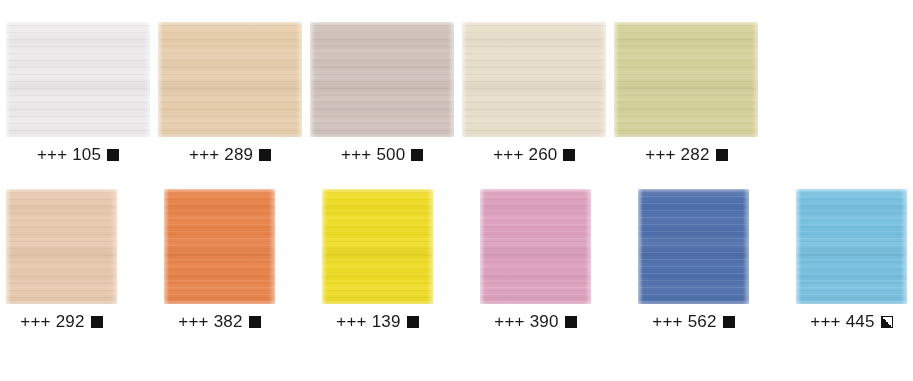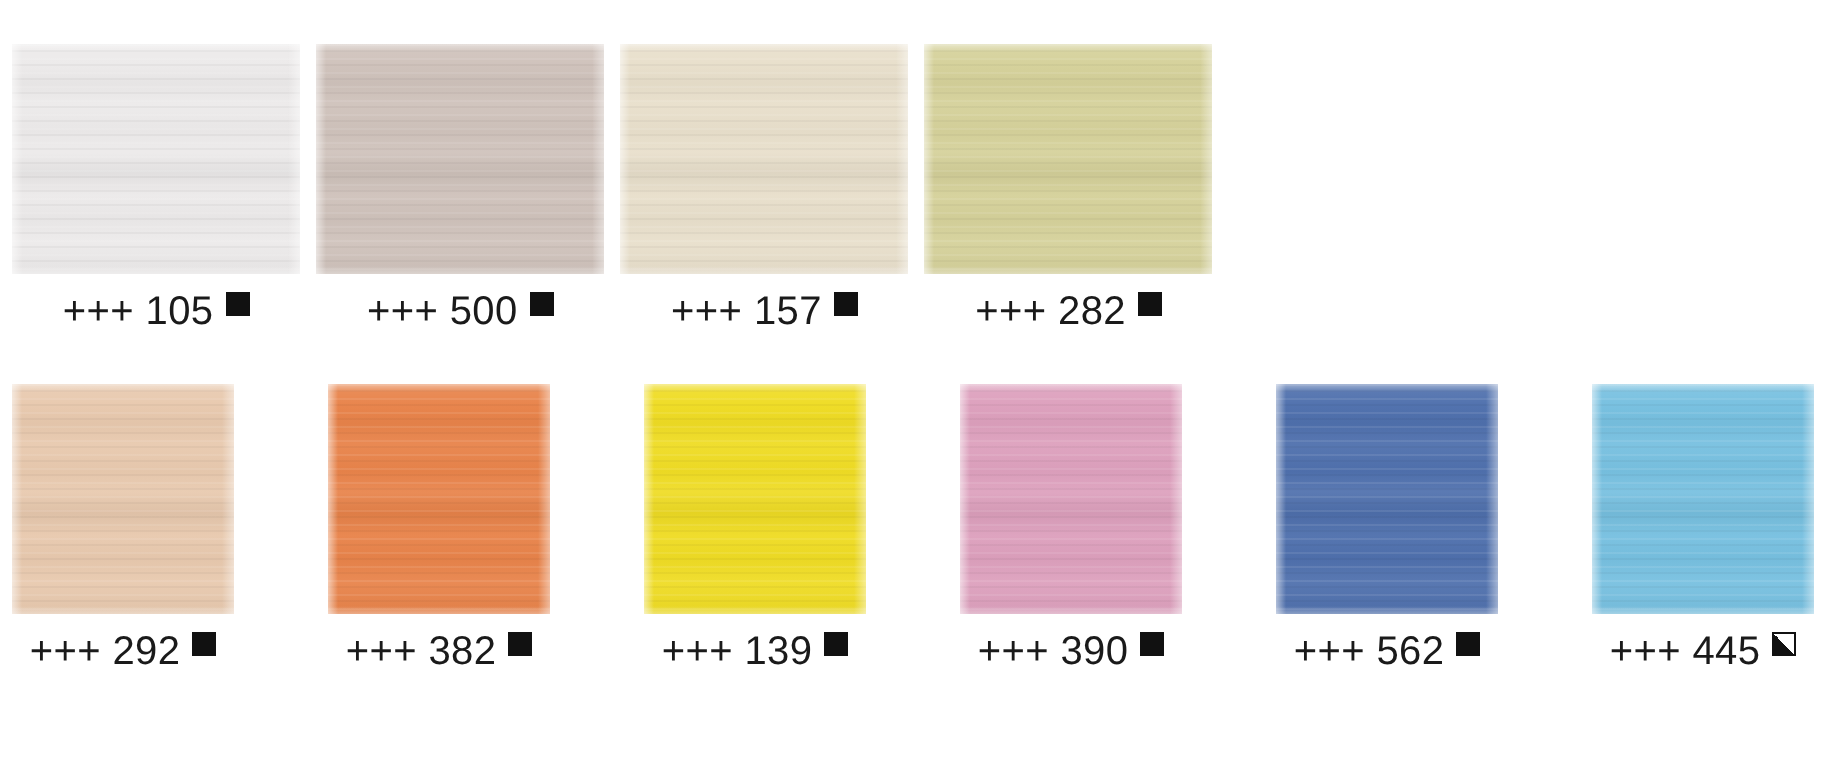--- a/index.html
+++ b/index.html
@@ -99,25 +99,26 @@
     background-image:
       linear-gradient(to right, rgba(255,255,255,0.55) 0px, rgba(255,255,255,0) 5px),
       linear-gradient(to left,  rgba(255,255,255,0.45) 0px, rgba(255,255,255,0) 6px),
       linear-gradient(to bottom, rgba(255,255,255,0.40) 0px, rgba(255,255,255,0) 4px),
       linear-gradient(to top,    rgba(255,255,255,0.35) 0px, rgba(255,255,255,0) 4px);
     pointer-events: none;
   }
 
   .swatch-label {
     margin-top: 9px;
-    font-size: 20px;
+    font-size: 17px;
     color: #1a1a1a;
     letter-spacing: 0.2px;
     white-space: nowrap;
     display: flex;
+    align-items: center;
     gap: 6px;
     line-height: 1;
   }
 
   .label-text { display: inline-block; }
 
   .opacity-mark {
     display: inline-block;
     width: 12px;
     height: 12px;
@@ -143,20 +144,32 @@
         <div class="swatch-bands"></div>
         <div class="swatch-texture"></div>
         <div class="swatch-edge"></div>
       </div>
       <div class="swatch-label">
         <span class="label-text">+++ 105</span>
         <span class="opacity-mark opaque"></span>
       </div>
     </div>
 
+    <div class="swatch-cell">
+      <div class="swatch-patch">
+        <div class="swatch-paint" style="background:#e7cdab"></div>
+        <div class="swatch-bands"></div>
+        <div class="swatch-texture"></div>
+        <div class="swatch-edge"></div>
+      </div>
+      <div class="swatch-label">
+        <span class="label-text">+++ 289</span>
+        <span class="opacity-mark opaque"></span>
+      </div>
+    </div>
 
     <div class="swatch-cell">
       <div class="swatch-patch">
         <div class="swatch-paint" style="background:#cfc2bb"></div>
         <div class="swatch-bands"></div>
         <div class="swatch-texture"></div>
         <div class="swatch-edge"></div>
       </div>
       <div class="swatch-label">
         <span class="label-text">+++ 500</span>
@@ -165,21 +178,21 @@
     </div>
 
     <div class="swatch-cell">
       <div class="swatch-patch">
         <div class="swatch-paint" style="background:#e8dfcb"></div>
         <div class="swatch-bands"></div>
         <div class="swatch-texture"></div>
         <div class="swatch-edge"></div>
       </div>
       <div class="swatch-label">
-        <span class="label-text">+++ 157</span>
+        <span class="label-text">+++ 260</span>
         <span class="opacity-mark opaque"></span>
       </div>
     </div>
 
     <div class="swatch-cell">
       <div class="swatch-patch">
         <div class="swatch-paint" style="background:#d5d19a"></div>
         <div class="swatch-bands"></div>
         <div class="swatch-texture"></div>
         <div class="swatch-edge"></div>

